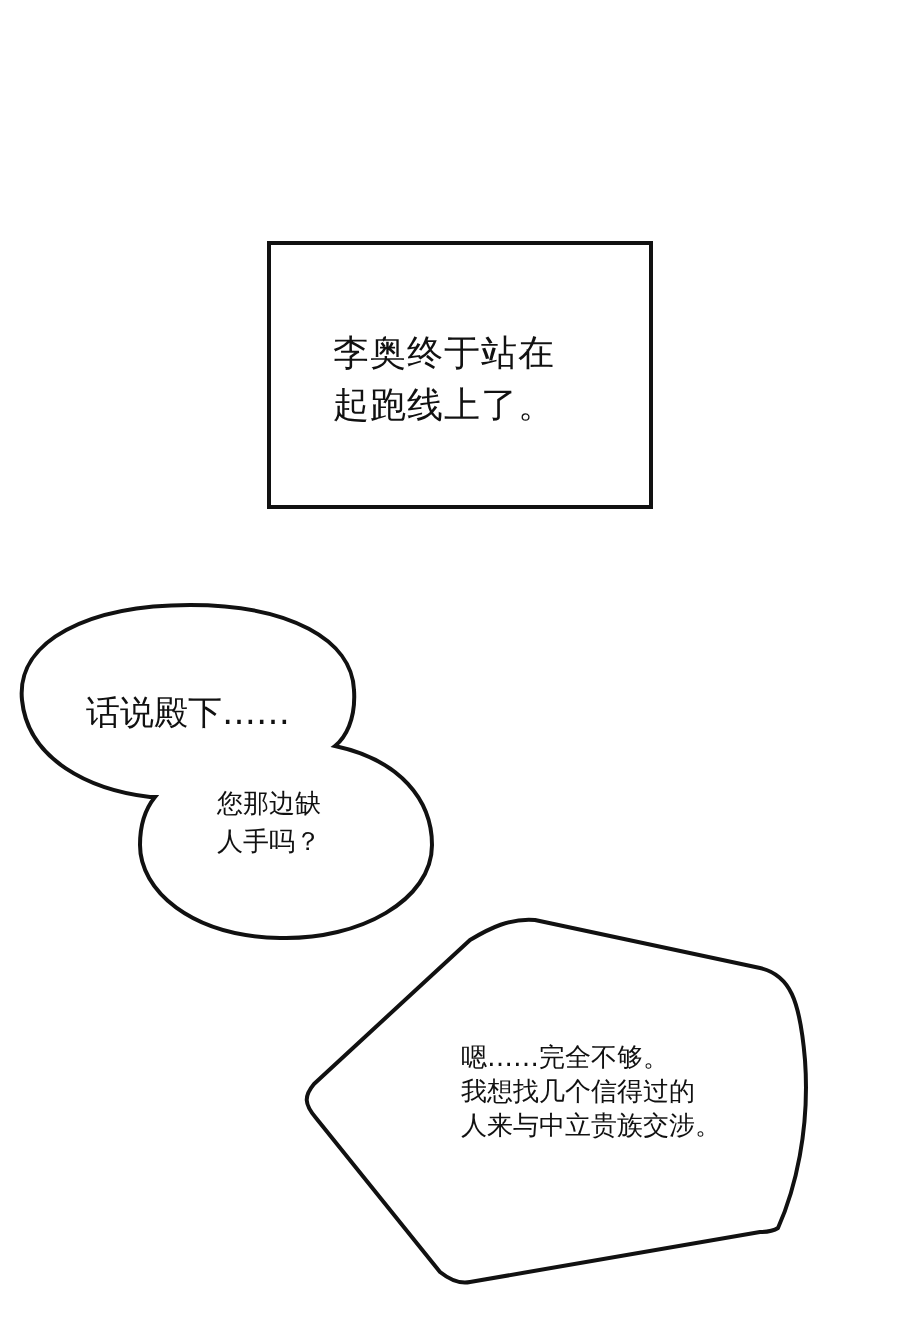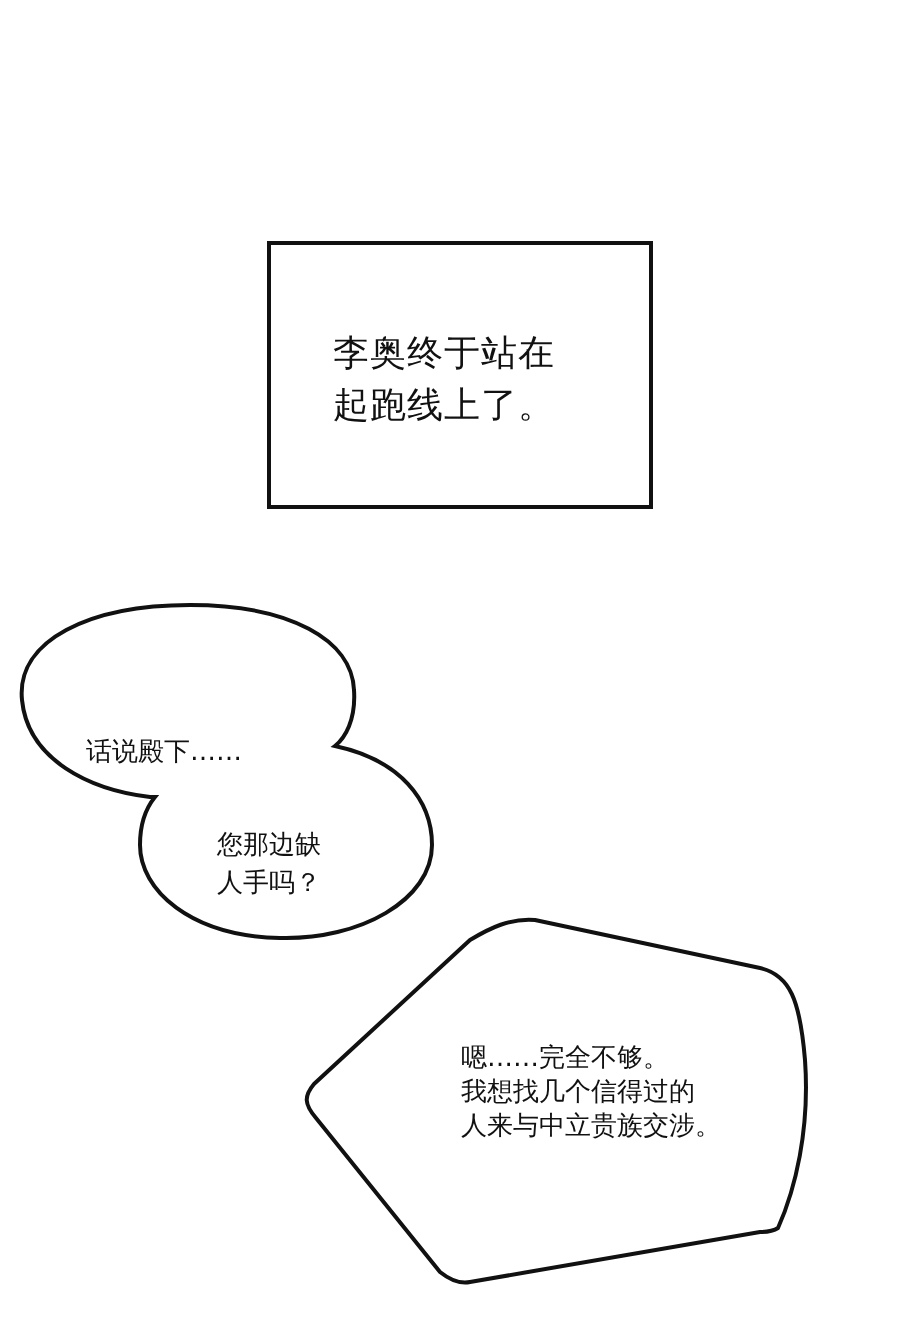--- a/index.html
+++ b/index.html
@@ -9,22 +9,22 @@
   .narration-box {
     position: absolute; left: 267px; top: 241px; width: 386px; height: 268px;
     border: 4px solid #111; box-sizing: border-box; background: #fff;
   }
   .txt {
     position: absolute; color: #111;
     font-family: "DejaVu Sans", "Liberation Sans", sans-serif;
     white-space: pre; 
   }
   .narration-text { left: 333px; top: 327px; font-size: 36px; line-height: 52px; letter-spacing: 1px; }
-  .bubble1-line1 { left: 86px; top: 694px; font-size: 26px; line-height: 36px; margin-top: 39px; }
-  .bubble1-line2 { left: 217px; top: 825px; font-size: 26px; line-height: 38px; }
+  .bubble1-line1 { left: 86px; top: 694px; font-size: 34px; line-height: 36px; }
+  .bubble1-line2 { left: 217px; top: 784px; font-size: 26px; line-height: 38px; }
   .bubble2-text { left: 442px; top: 1040px; font-size: 26px; line-height: 34px; margin-left: 19px; }
 </style>
 </head>
 <body>
 
 <div class="page">
 
   <svg class="shapes" width="900" height="1323" viewBox="0 0 900 1323">
 
     <path d="M 150 797

